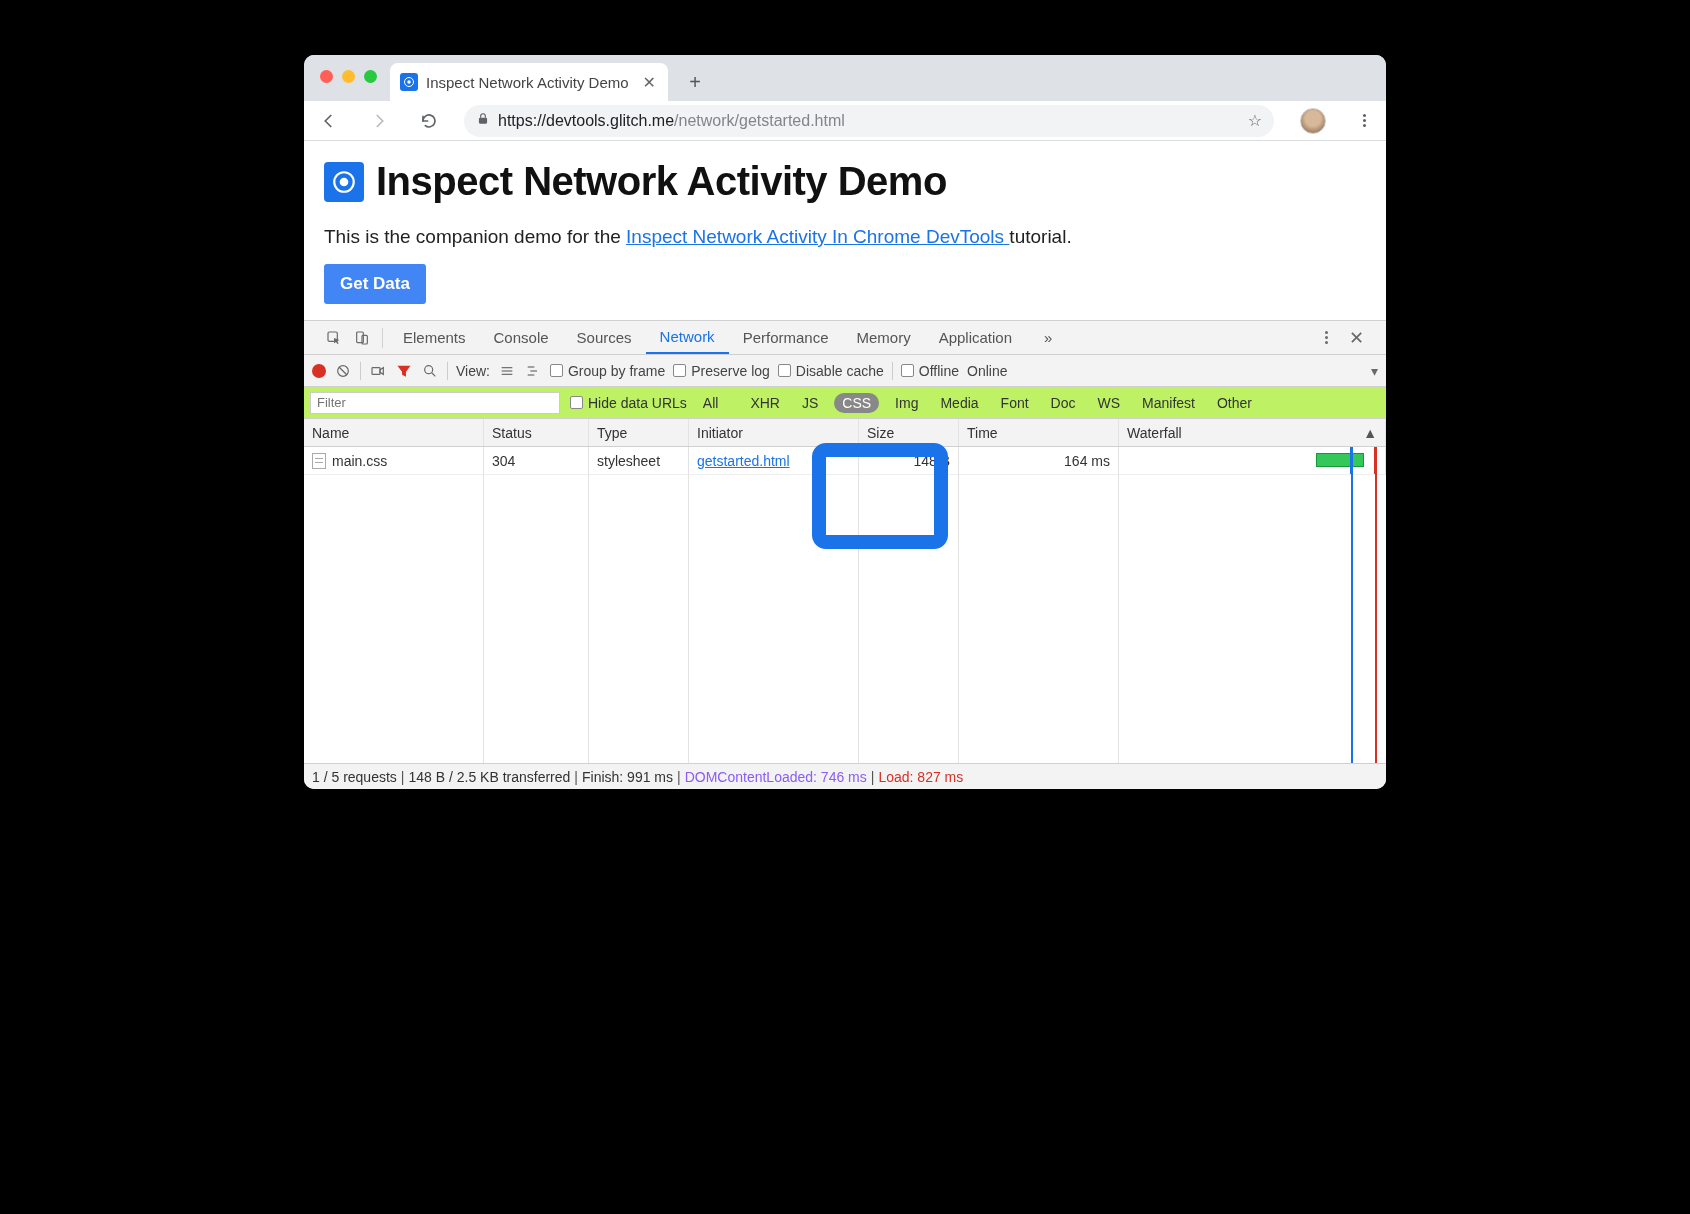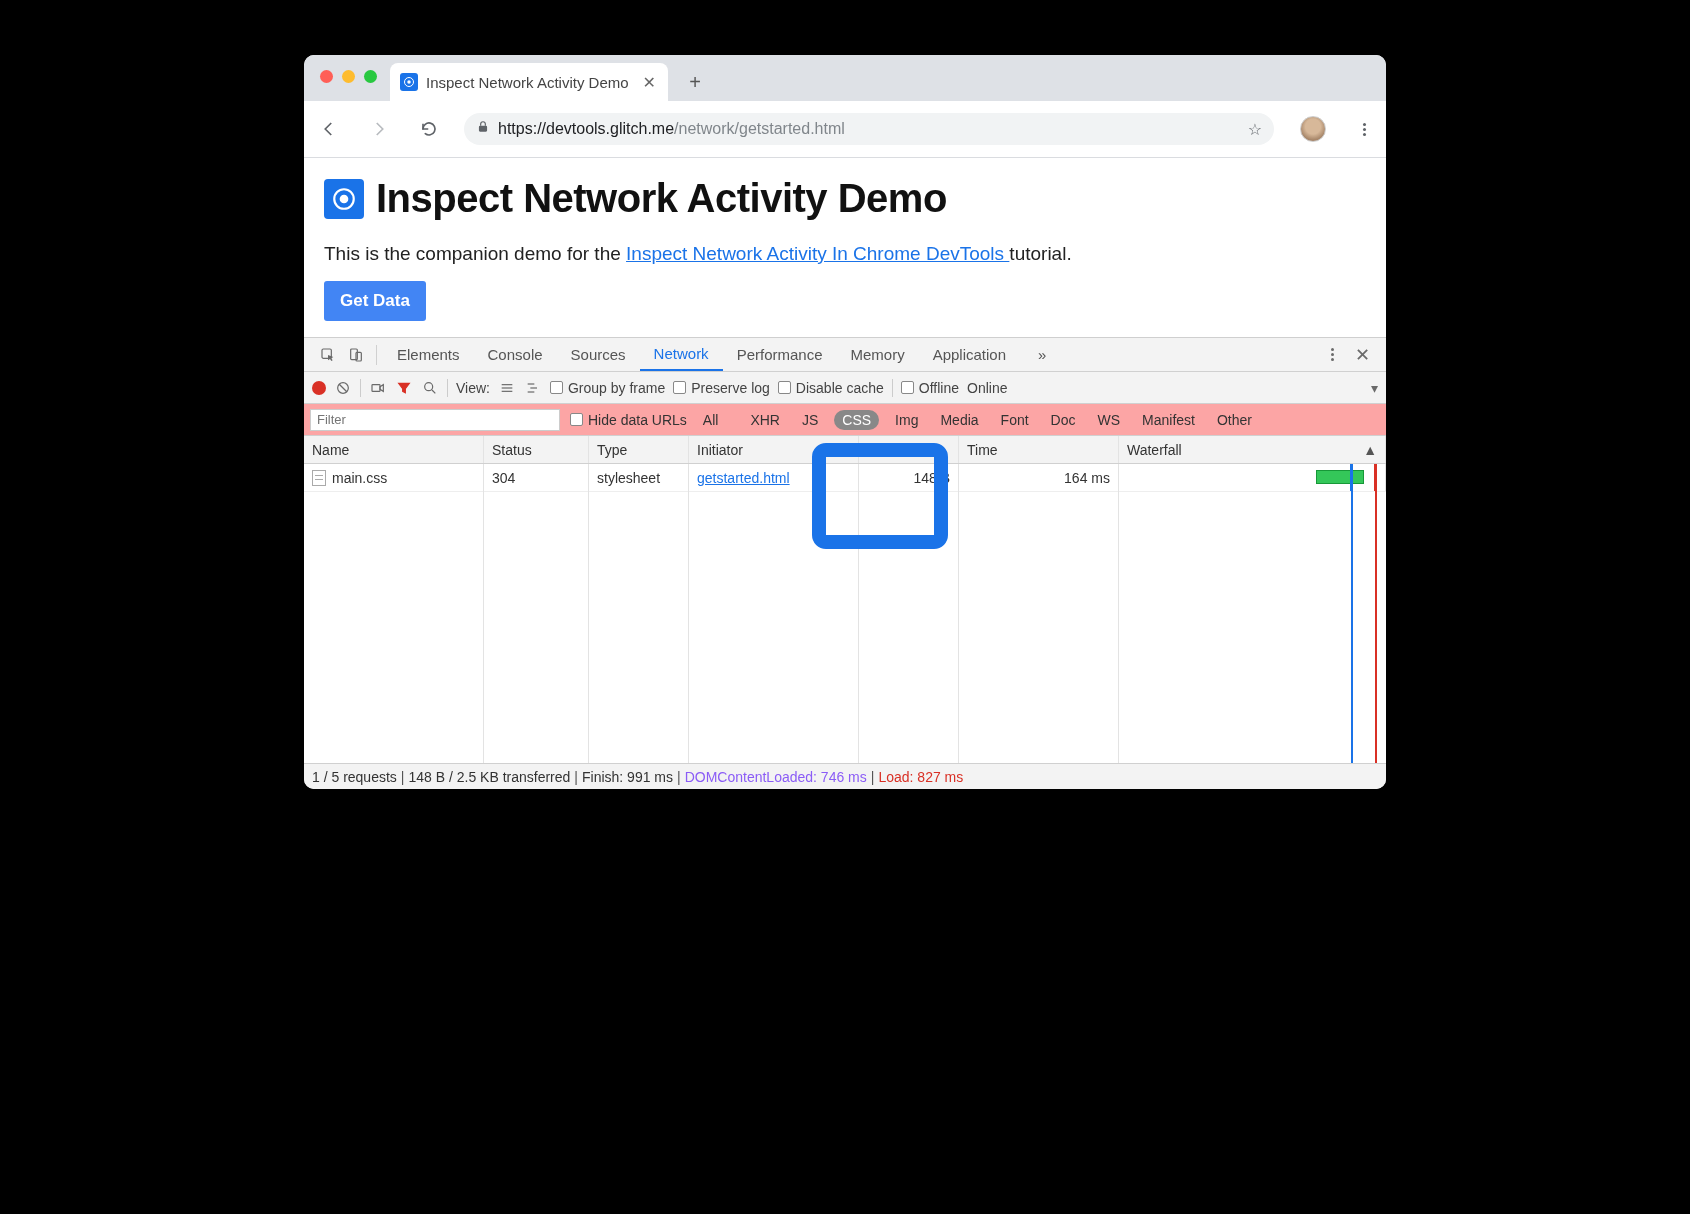--- a/index.html
+++ b/index.html
@@ -63,21 +63,21 @@
   .tab .favicon svg{width:12px;height:12px;fill:#fff;}
   .tab .close { color:#666; font-size:16px; margin-left:6px;}
   .newtab {
     width:30px;height:30px;
     display:flex;align-items:center;justify-content:center;
     color:#555;font-size:20px;margin-left:12px; margin-bottom:4px;
     cursor:pointer;
   }
   
   .addrbar {
-    height: 57px;
+    height: 40px;
     background:#fff;
     border-bottom:1px solid #dadce0;
     display:flex;align-items:center;
     padding: 0 10px;
     gap:20px;
   }
   .navbtn {
     width:30px;height:30px;display:flex;align-items:center;justify-content:center;
     color:#5f6368;border-radius:50%;
   }
@@ -134,21 +134,21 @@
   .devtools{
     flex:1;display:flex;flex-direction:column;
     border-top:1px solid #cfcfcf;
     font-size:14px;color:#333;
     min-height:0;
   }
   .dt-tabs{
     height:34px;display:flex;align-items:center;
     border-bottom:1px solid #d0d0d0;
     background:#f3f3f3;
-    padding:0 10px;gap:0;
+    padding:0 16px;gap:0;
   }
   .dt-tabs .dticon{width:28px;display:flex;align-items:center;justify-content:center;color:#6a6a6a;}
   .dt-tabs .dticon svg{width:16px;height:16px;fill:none;stroke:#6a6a6a;stroke-width:1.8;}
   .dt-tabs .sep{width:1px;height:20px;background:#d0d0d0;margin:0 6px;}
   .dt-tabs .dtab{padding:0 14px;height:100%;display:flex;align-items:center;color:#555;cursor:pointer;font-size:15px;}
   .dt-tabs .dtab.active{color:#1a73e8;border-bottom:2px solid #1a73e8;font-weight:500;}
   .dt-tabs .more{margin-left:4px;color:#555;}
   .dt-tabs .right{margin-left:auto;display:flex;align-items:center;gap:10px;padding-right:6px;}
   .dt-tabs .right .kebab span{background:#6a6a6a;}
   .dt-tabs .right .closex{font-size:18px;color:#6a6a6a;cursor:pointer;}
@@ -163,21 +163,21 @@
   .nettoolbar .ticon{width:18px;height:18px;display:flex;align-items:center;justify-content:center;color:#6a6a6a;}
   .nettoolbar .ticon svg{width:16px;height:16px;fill:none;stroke:#6a6a6a;stroke-width:1.8;}
   .nettoolbar .ticon.filter svg{stroke:#d93025;fill:#d93025;}
   .nettoolbar .vsep{width:1px;height:18px;background:#ccc;}
   .cbox{width:13px;height:13px;border:1.5px solid #888;border-radius:2px;background:#fff;display:inline-block;vertical-align:middle;}
   .nettoolbar .lbl, .filterbar .lbl{display:flex;align-items:center;gap:5px;}
   .caretdown{margin-left:auto;color:#6a6a6a;}
   
   .filterbar{
     height:32px;display:flex;align-items:center;
-    background:#fca5a5;border-bottom:1px solid #d0d0d0;
+    background:#bef264;border-bottom:1px solid #d0d0d0;
     padding:0 6px;gap:10px;font-size:14px;color:#333;
     white-space:nowrap;overflow:hidden;
   }
   .filterinput{
     width:250px;height:22px;border:1px solid #ccc;background:#fff;
     padding:0 6px;font-size:13px;color:#888;
   }
   .filterbar .ftype{padding:2px 6px;cursor:pointer;}
   .filterbar .ftype.active{background:#888;color:#fff;border-radius:10px;padding:2px 8px;}
   

